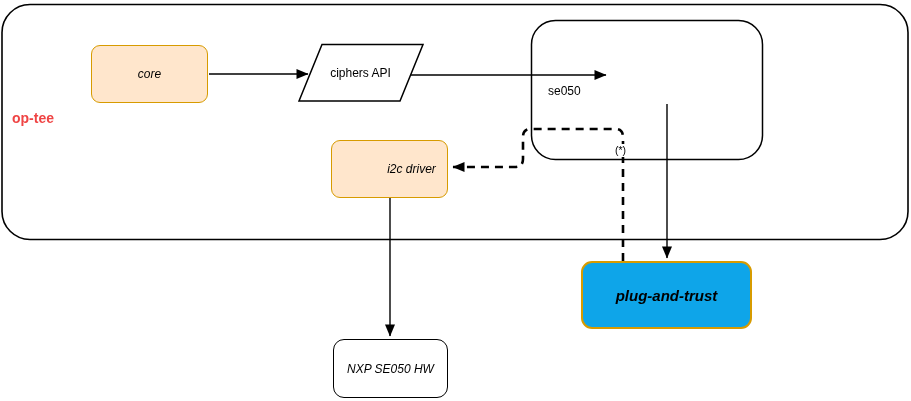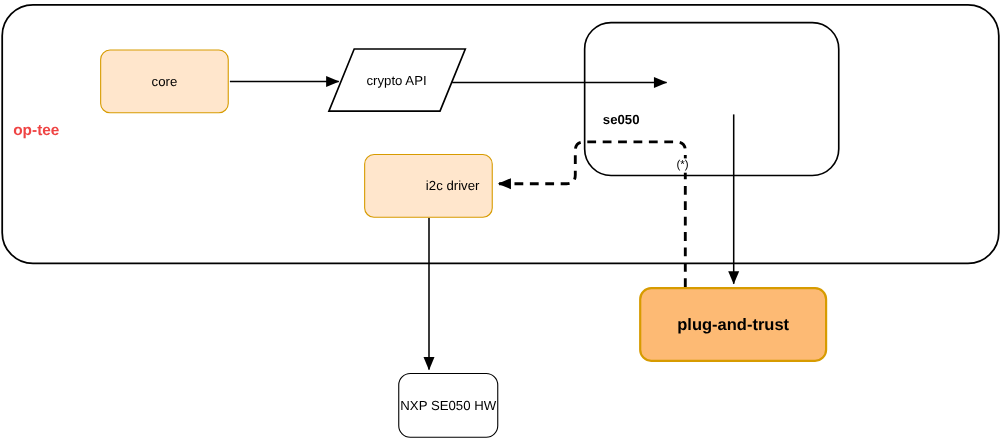--- a/index.html
+++ b/index.html
@@ -10,33 +10,34 @@
     font-family:"Liberation Sans", sans-serif;
     overflow:hidden;
   }
   .edges-svg{position:absolute;left:0;top:0;width:911px;height:401px;}
   .node{
     position:absolute;
     display:flex;align-items:center;justify-content:center;
     box-sizing:border-box;
     font-size:12px;color:#000;
     text-align:center;
+    font-style:italic;
   }
   .node-orange{
     background:#ffe6cc;
     border:1.4px solid #d79b00;
     border-radius:9px;
   }
   .node-white{
     background:#ffffff;
     border:1.4px solid #000000;
     border-radius:11px;
   }
   .node-plug{
-    background:#fdba74;
+    background:#0ea5e9;
     border:2px solid #d79b00;
     border-radius:11px;
     font-weight:bold;font-size:15px;
   }
   .shape-label{
     position:absolute;
     display:flex;align-items:center;justify-content:center;
     font-size:12px;color:#000;
   }
   .container-label{
@@ -79,36 +80,36 @@
 
     <path d="M667,104 L667,258" fill="none" stroke="#000" stroke-width="1.4" marker-end="url(#arrow)"></path>
 
     <path d="M390,198 L390,336" fill="none" stroke="#000" stroke-width="1.4" marker-end="url(#arrow)"></path>
 
     <path d="M623,261 L623,137 Q623,129 615,129 L531,129 Q523,129 523,137 L523,159 Q523,167 515,167 L453,167" fill="none" stroke="#000" stroke-width="2.6" stroke-dasharray="8 6" marker-end="url(#arrow)"></path>
   </svg>
 
   <div class="container-label" style="left:12px; top:110px;">op-tee</div>
 
-  <div class="plain-label" style="left:548px; top:102px;font-weight:bold;">se050</div>
+  <div class="plain-label" style="left:548px; top:84px;">se050</div>
 
   <div class="node node-orange" style="left:91px; top:45px; width:117px; height:58px;">
     <span>core</span>
   </div>
 
-  <div class="shape-label" style="left:310px; top:44px; width:101px; height:57px;">crypto API</div>
+  <div class="shape-label" style="left:310px; top:44px; width:101px; height:57px;">ciphers API</div>
 
 
   <div class="node node-orange" style="left:331px; top:140px; width:117px; height:58px;padding-left:44px;">
     <span>i2c driver</span>
   </div>
 
   <div class="node node-plug" style="left:581px; top:261px; width:171px; height:68px;">
     <span>plug-and-trust</span>
   </div>
 
-  <div class="node node-white" style="left:333px; top:339px; width:91px; height:59px;margin-left:29px;">
+  <div class="node node-white" style="left:333px; top:339px; width:115px; height:59px;">
     <span>NXP SE050 HW</span>
   </div>
 
   <div class="edge-note" style="left:614px; top:144px;">(*)</div>
 
 </div>
 
 </body></html>

